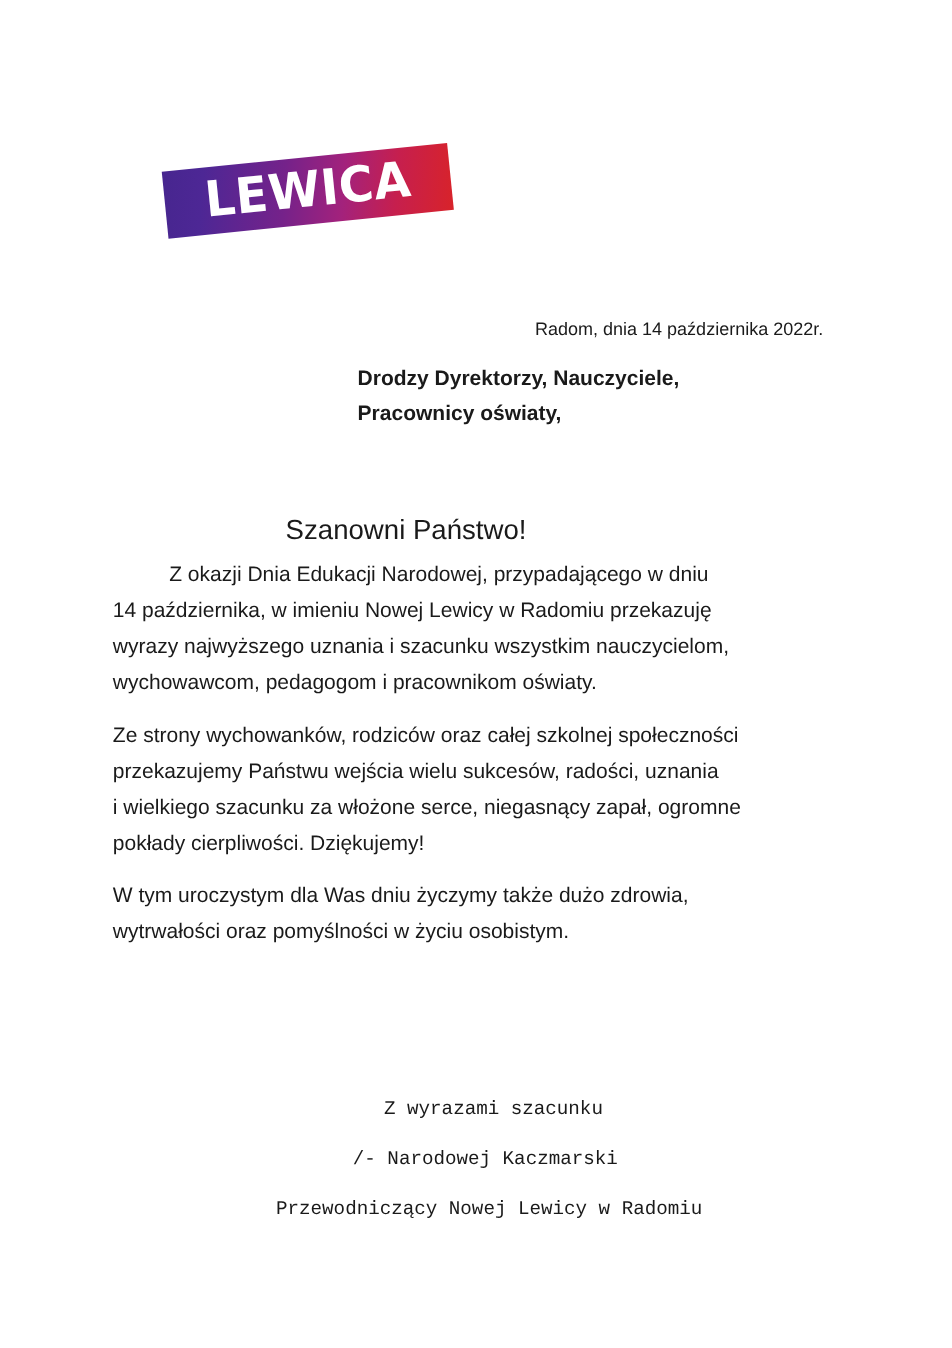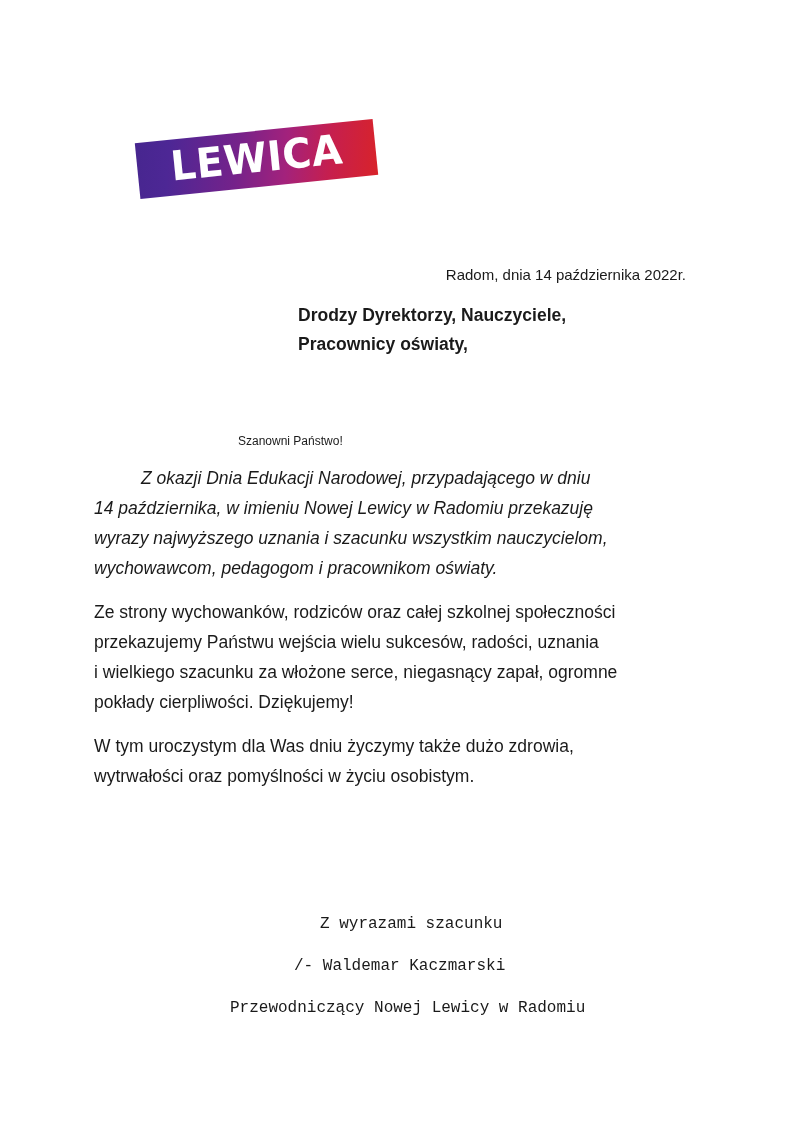--- a/index.html
+++ b/index.html
@@ -85,41 +85,40 @@
     font-weight: 700;
     line-height: 28.5px;
     white-space: nowrap;
   }
   .salutation > div { white-space: nowrap; }
 
   .greeting {
     position: absolute;
     left: 144px;
     top: 428px;
-    font-size: 12px;
+    font-size: 23px;
     line-height: 26px;
     white-space: nowrap;
   }
 
   .body-text {
     position: absolute;
     left: 0;
     top: 463px;
     width: 600px;
     font-size: 17.5px;
     line-height: 30px;
   }
   .body-text p {
     margin: 0 0 14px 0;
     text-align: left;
     white-space: pre-line;
   }
   .body-text p.indent-first {
     text-indent: 47px;
-    font-style: italic;
   }
 
   .signature {
     position: absolute;
     left: 0;
     top: 903px;
     width: 600px;
     font-size: 16px;
     line-height: 42px;
     font-family: Liberation Mono, monospace;
@@ -162,18 +161,18 @@
       <p>Ze strony wychowanków, rodziców oraz całej szkolnej społeczności
 przekazujemy Państwu wejścia wielu sukcesów, radości, uznania
 i wielkiego szacunku za włożone serce, niegasnący zapał, ogromne
 pokłady cierpliwości. Dziękujemy!</p>
       <p>W tym uroczystym dla Was dniu życzymy także dużo zdrowia,
 wytrwałości oraz pomyślności w życiu osobistym.</p>
     </div>
 
     <div class="signature">
       <span class="sig-line sig-1">Z wyrazami szacunku</span>
-      <span class="sig-line sig-2">/- Waldemar Kaczmarski</span>
+      <span class="sig-line sig-2">/- Narodowej Kaczmarski</span>
       <span class="sig-line sig-3">Przewodniczący Nowej Lewicy w Radomiu</span>
     </div>
 
   </div>
 </div>
 
 </body></html>

